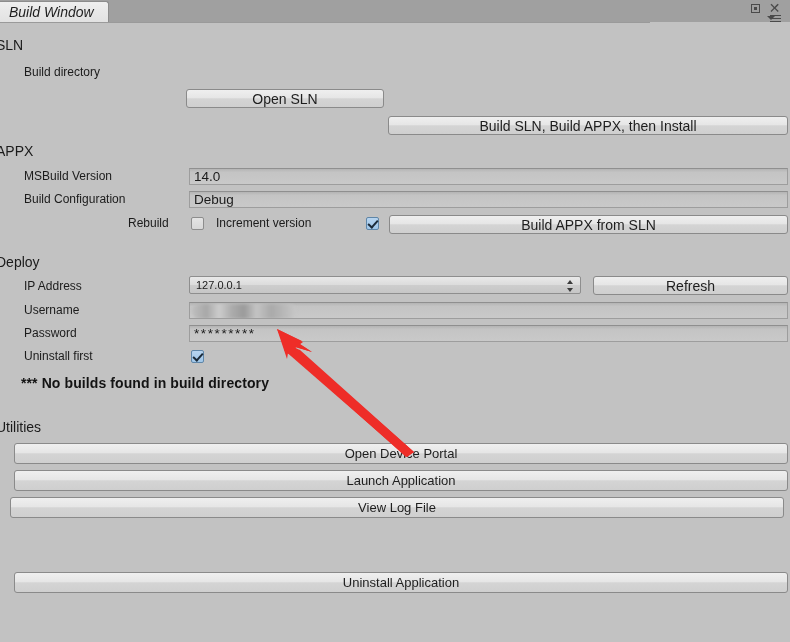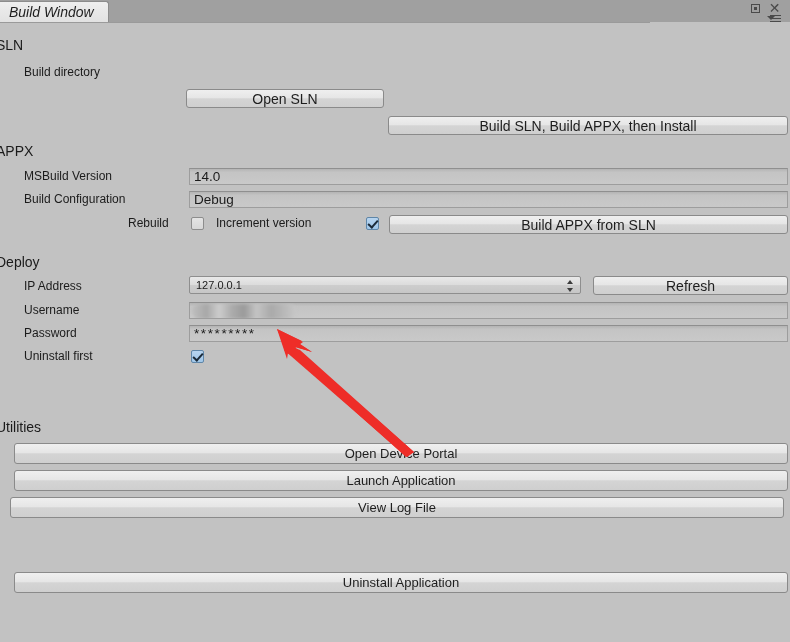--- a/index.html
+++ b/index.html
@@ -302,20 +302,21 @@
     <span class="redact"></span>
     <span></span>
   </div>
 
   <div class="row-label" style="top:303px">Password</div>
   <div class="field" style="left:189px; top:302px; width:599px; letter-spacing:1.6px;">*********</div>
 
   <div class="row-label" style="top:326px">Uninstall first</div>
   <div class="cbox on" style="left:191px; top:327px"></div>
 
+  <div class="warn" style="left:21px; top:352px">*** No builds found in build directory</div>
 
   <div class="section-head" style="top:396px">Utilities</div>
 
   <div class="btn wide" style="left:14px; top:420px; width:774px;">
     <span>Open Device Portal</span>
   </div>
   <div class="btn wide" style="left:14px; top:447px; width:774px;">
     <span>Launch Application</span>
   </div>
   <div class="btn wide" style="left:10px; top:474px; width:774px;">

